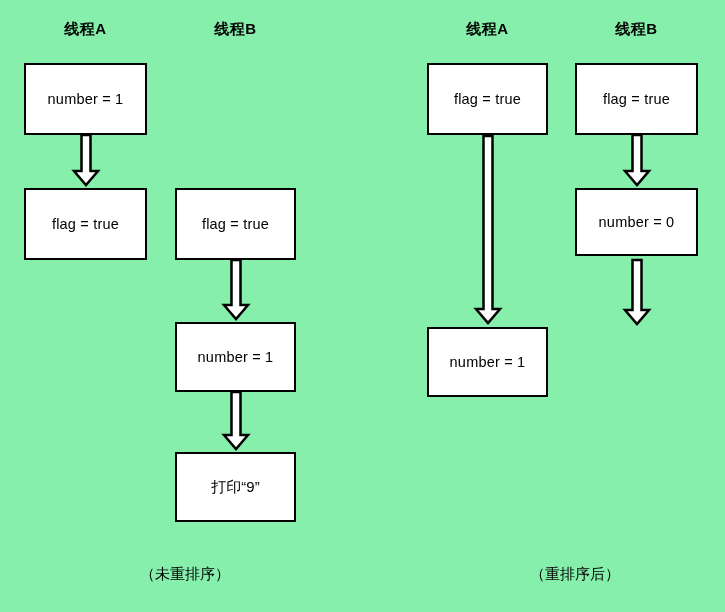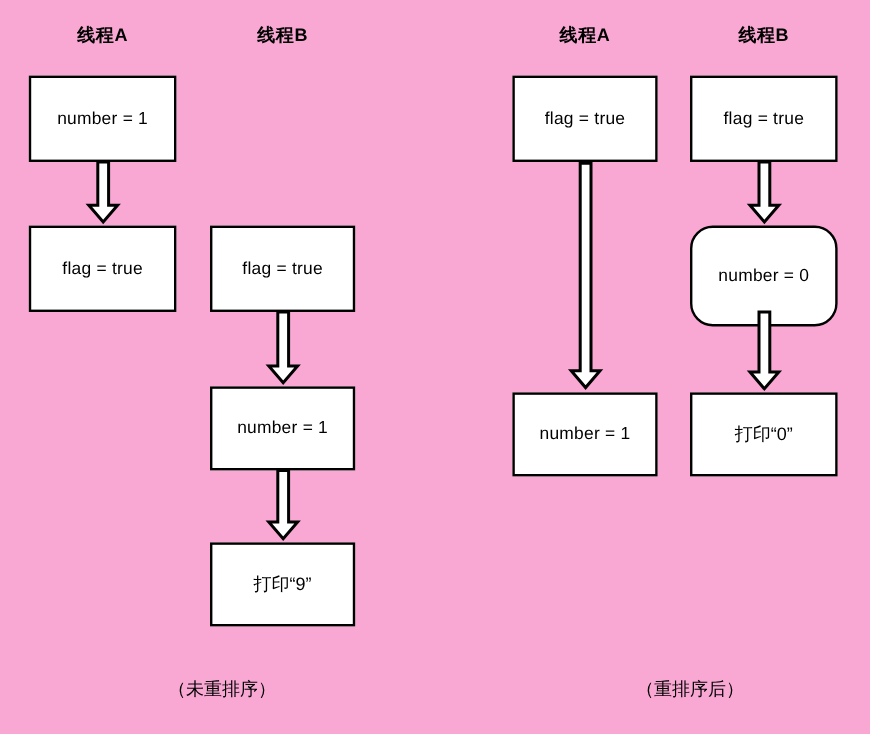--- a/index.html
+++ b/index.html
@@ -7,21 +7,21 @@
     padding: 0;
     background: #ffffff;
   }
   body {
     font-family: "Liberation Sans", "DejaVu Sans", sans-serif;
   }
   #canvas {
     position: relative;
     width: 725px;
     height: 612px;
-    background: #f9a8d4;
+    background: #86efac;
     overflow: hidden;
   }
   .col-header {
     position: absolute;
     font-size: 15px;
     font-weight: bold;
     color: #000000;
     text-align: center;
     white-space: nowrap;
     letter-spacing: 0.5px;
@@ -130,31 +130,28 @@
   <div class="node-box" style="left:575px; top:63px; width:123px; height:72px;">
     <span class="node-label">flag = true</span>
   </div>
 
   <div class="arrow" style="left:623px; top:135px;">
     <svg width="28" height="53" viewBox="0 0 28 53">
       <polygon points="9.5,0 18.5,0 18.5,36 26,36 14,50 2,36 9.5,36" fill="#ffffff" stroke="#000000" stroke-width="2.5" stroke-linejoin="miter"></polygon>
     </svg>
   </div>
 
-  <div class="node-box" style="left:575px; top:188px; width:123px; height:84px;border-radius:19px;">
+  <div class="node-box" style="left:575px; top:188px; width:123px; height:68px;">
     <span class="node-label">number = 0</span>
   </div>
 
   <div class="arrow" style="left:623px; top:260px;">
     <svg width="28" height="67" viewBox="0 0 28 67">
       <polygon points="9.5,0 18.5,0 18.5,50 26,50 14,64 2,50 9.5,50" fill="#ffffff" stroke="#000000" stroke-width="2.5" stroke-linejoin="miter"></polygon>
     </svg>
   </div>
 
-  <div class="node-box" style="left:575px; top:327px; width:123px; height:70px;">
-    <span class="node-label cjk">打印“0”</span>
-  </div>
 
   <div class="caption" style="left:50px; top:565px; width:270px;">（未重排序）</div>
 
   <div class="caption" style="left:440px; top:565px; width:270px;">（重排序后）</div>
 
 </div>
 
 </body></html>

